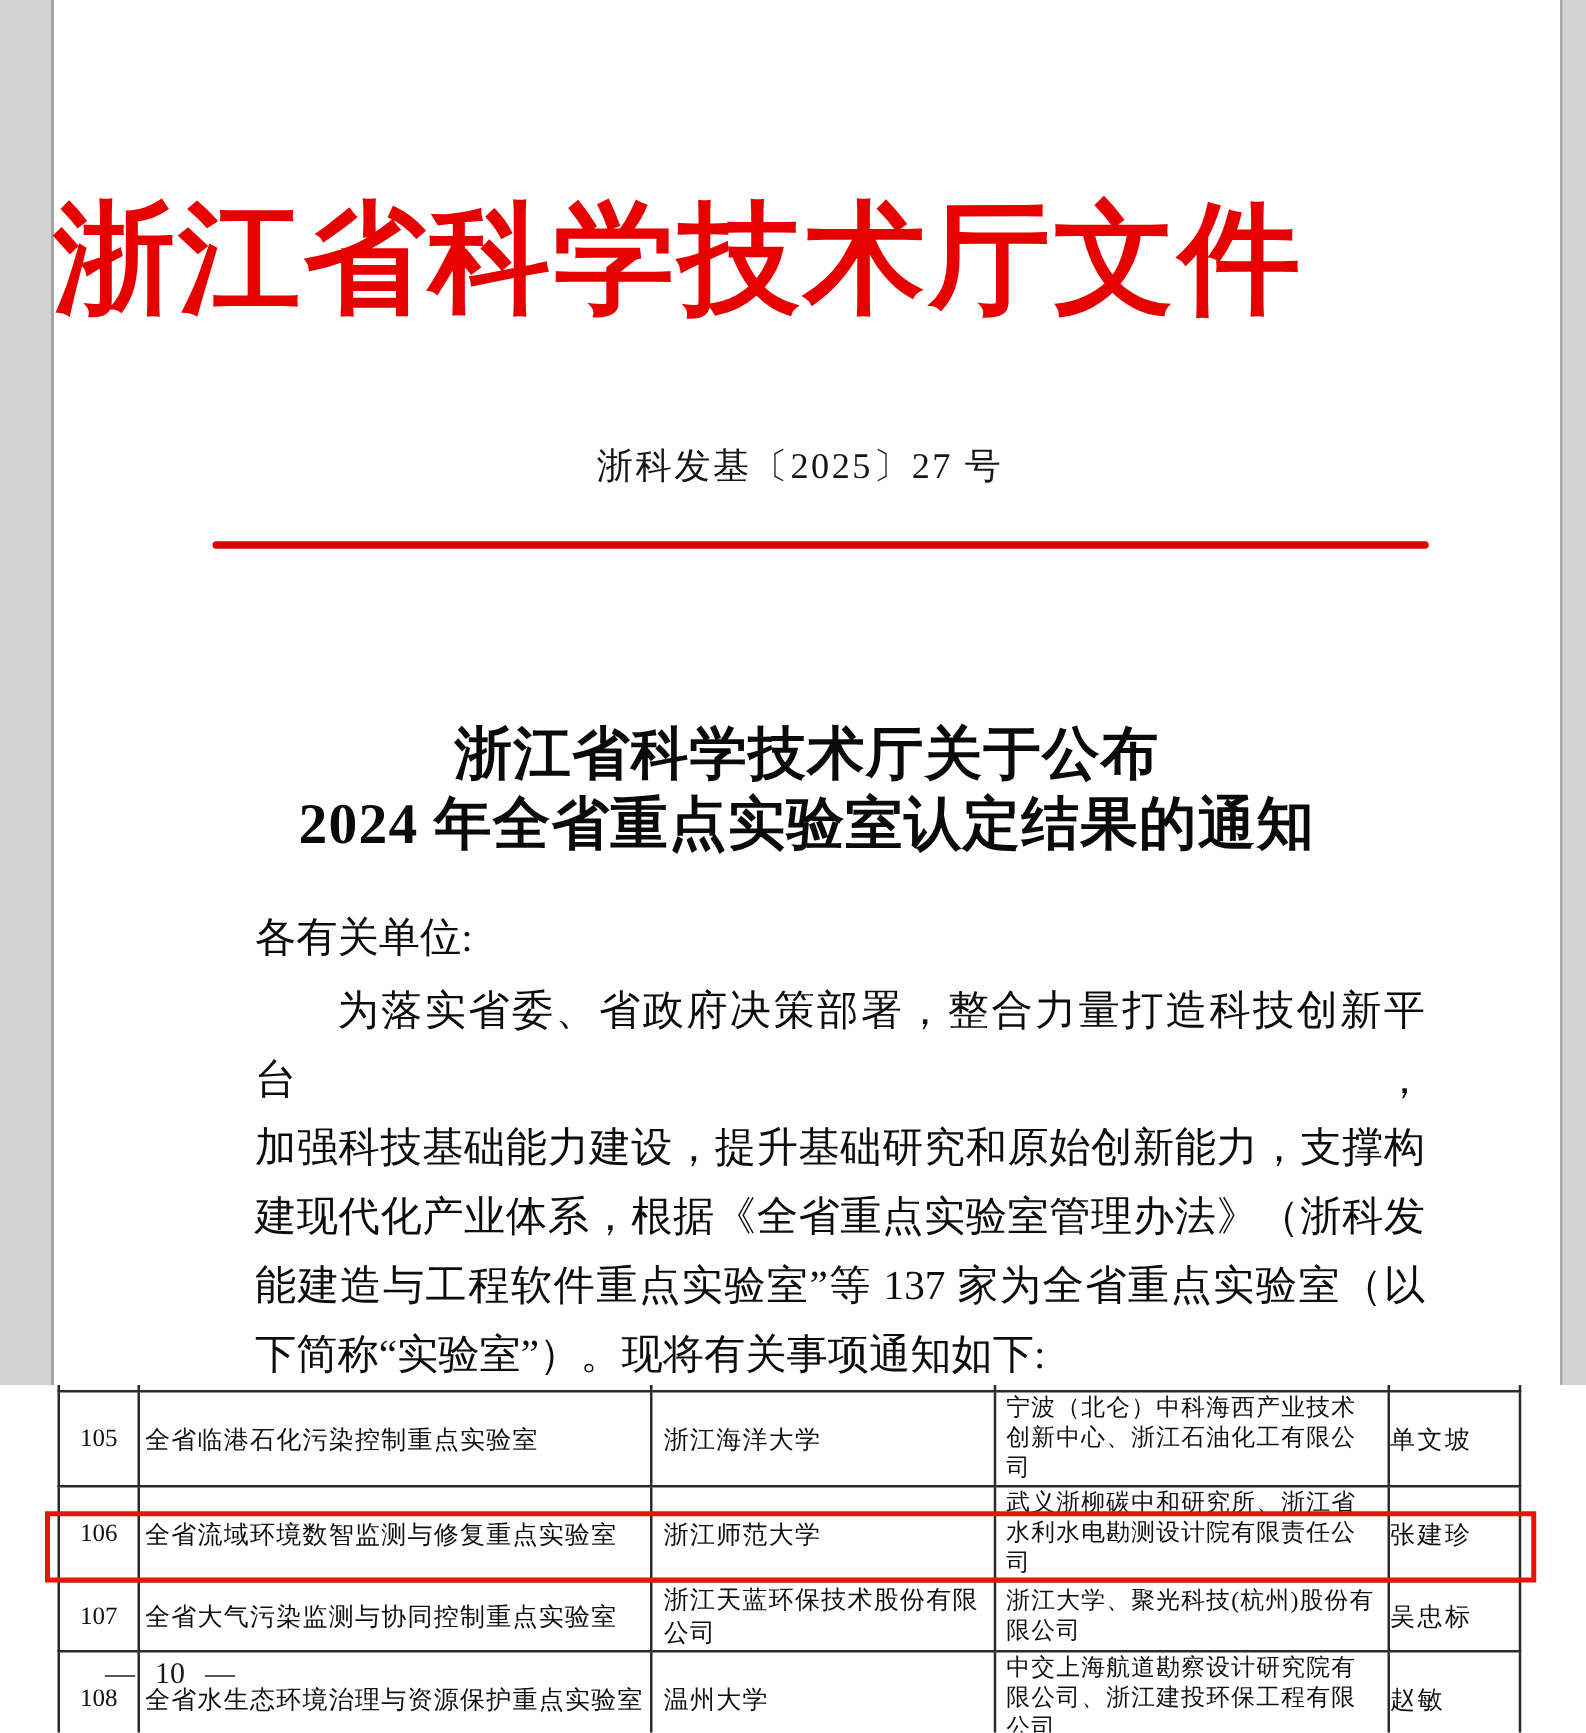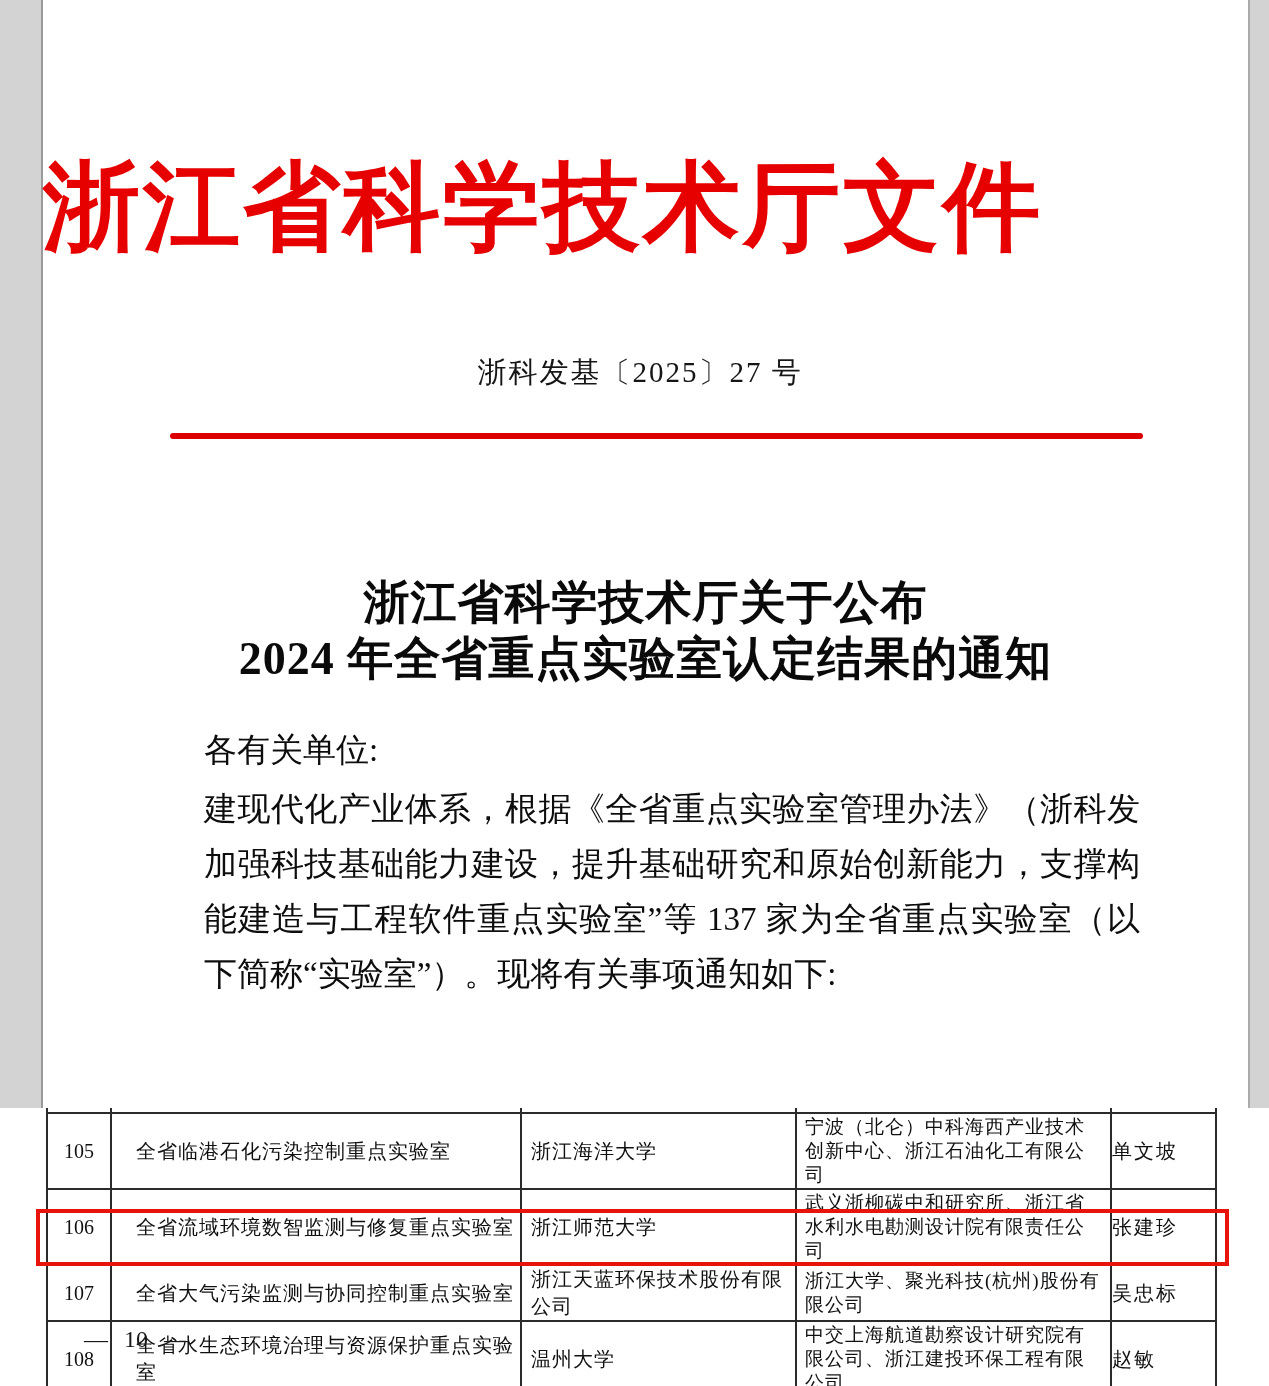--- a/index.html
+++ b/index.html
@@ -74,21 +74,21 @@
     border-collapse: collapse; table-layout: fixed;
     font-size: 20px; color: #101010;
   }
   table.results td {
     border: 2px solid var(--border-dark, #2b2b2b);
     vertical-align: middle;
     overflow: hidden;
   }
   tr.stub-row td { border-top: none; height: 5px; }
   td.c-no   { text-align: center; font-size: 20px; }
-  td.c-lab  { padding-left: 24px; letter-spacing: 1px; }
+  td.c-lab  { padding-left: 4px; letter-spacing: 1px; }
   td.c-inst { padding-left: 9px;  letter-spacing: 1px; }
   td.c-part { padding: 1px 8px; font-size: 19px; line-height: 24px; letter-spacing: 1px; }
   td.c-dir  { text-align: left; letter-spacing: 2px; }
   tr.data-row { height: 49px; }
 
   .highlight-box {
     position: absolute; left: 36px; top: 1209px;
     width: 1193px; height: 57px;
     border: 4px solid var(--highlight-red, #e8140c);
     pointer-events: none;
@@ -109,22 +109,23 @@
 <div class="doc-title">浙江省科学技术厅文件</div>
 <div class="doc-number">浙科发基〔2025〕27 号</div>
 <div class="red-rule"></div>
 
 <div class="notice-title line1">浙江省科学技术厅关于公布</div>
 <div class="notice-title line2">2024 年全省重点实验室认定结果的通知</div>
 
 <div class="salutation">各有关单位:</div>
 
 <div class="body-par" id="body-paragraph">
+    <div class="body-line first">为落实省委、省政府决策部署，整合力量打造科技创新平台，</div>
+    <div class="body-line">加强科技基础能力建设，提升基础研究和原始创新能力，支撑构</div>
     <div class="body-line">建现代化产业体系，根据《全省重点实验室管理办法》（浙科发</div>
-    <div class="body-line">加强科技基础能力建设，提升基础研究和原始创新能力，支撑构</div>
     <div class="body-line">能建造与工程软件重点实验室”等 137 家为全省重点实验室（以</div>
     <div class="body-line last">下简称“实验室”）。现将有关事项通知如下:</div>
   </div>
 
 <div class="table-section">
   <table class="results">
     <colgroup>
       <col style="width:64px">
         <col style="width:410px">
         <col style="width:275px">

